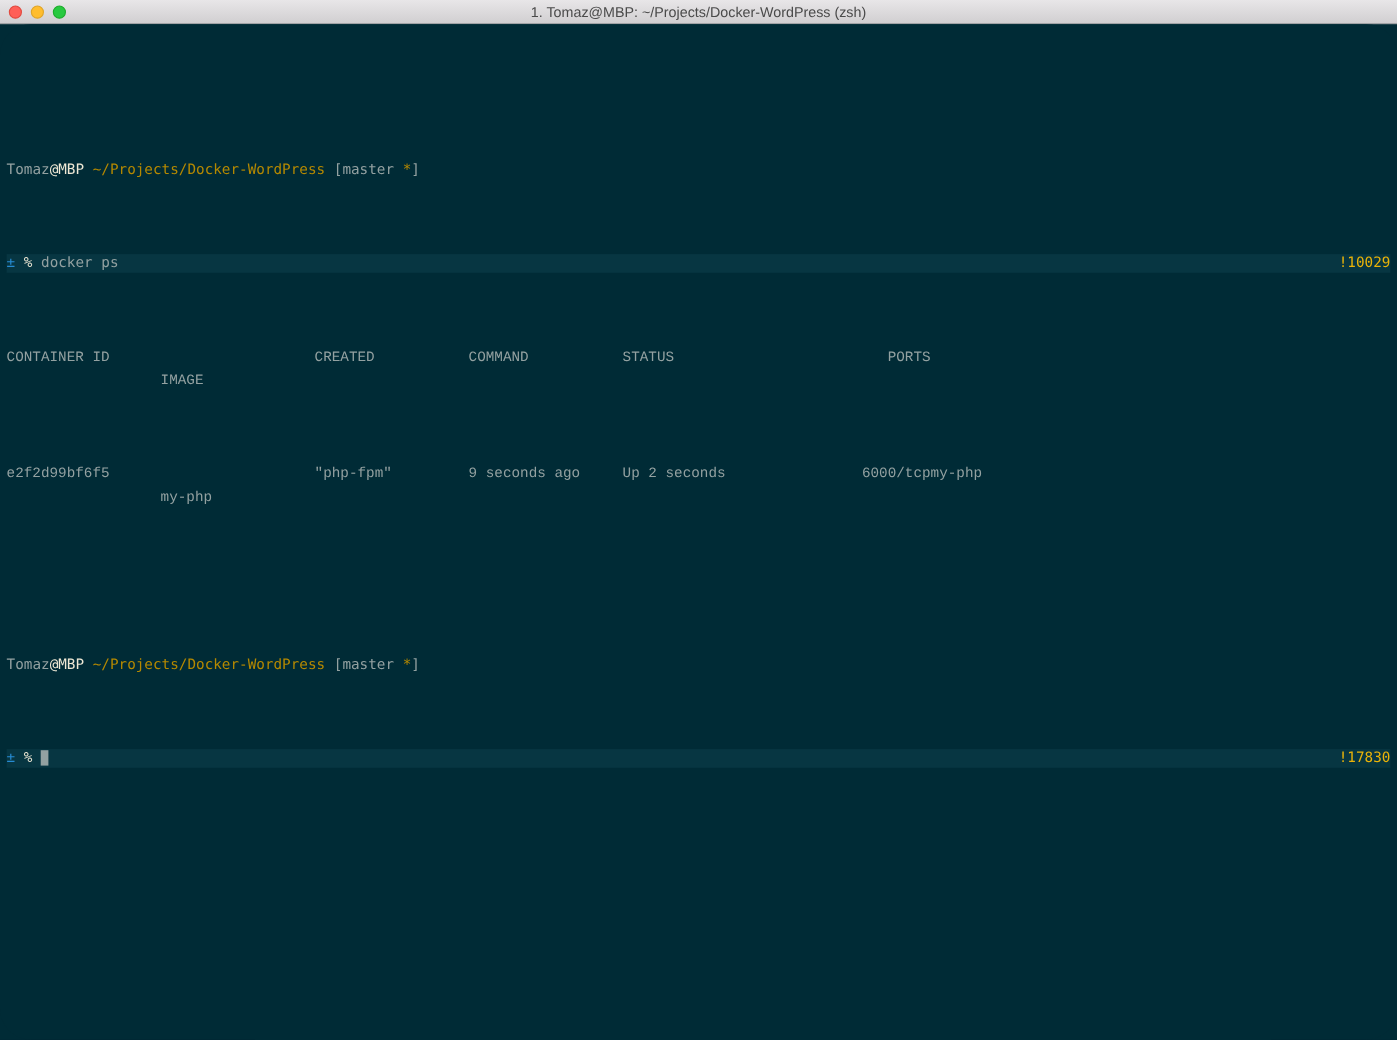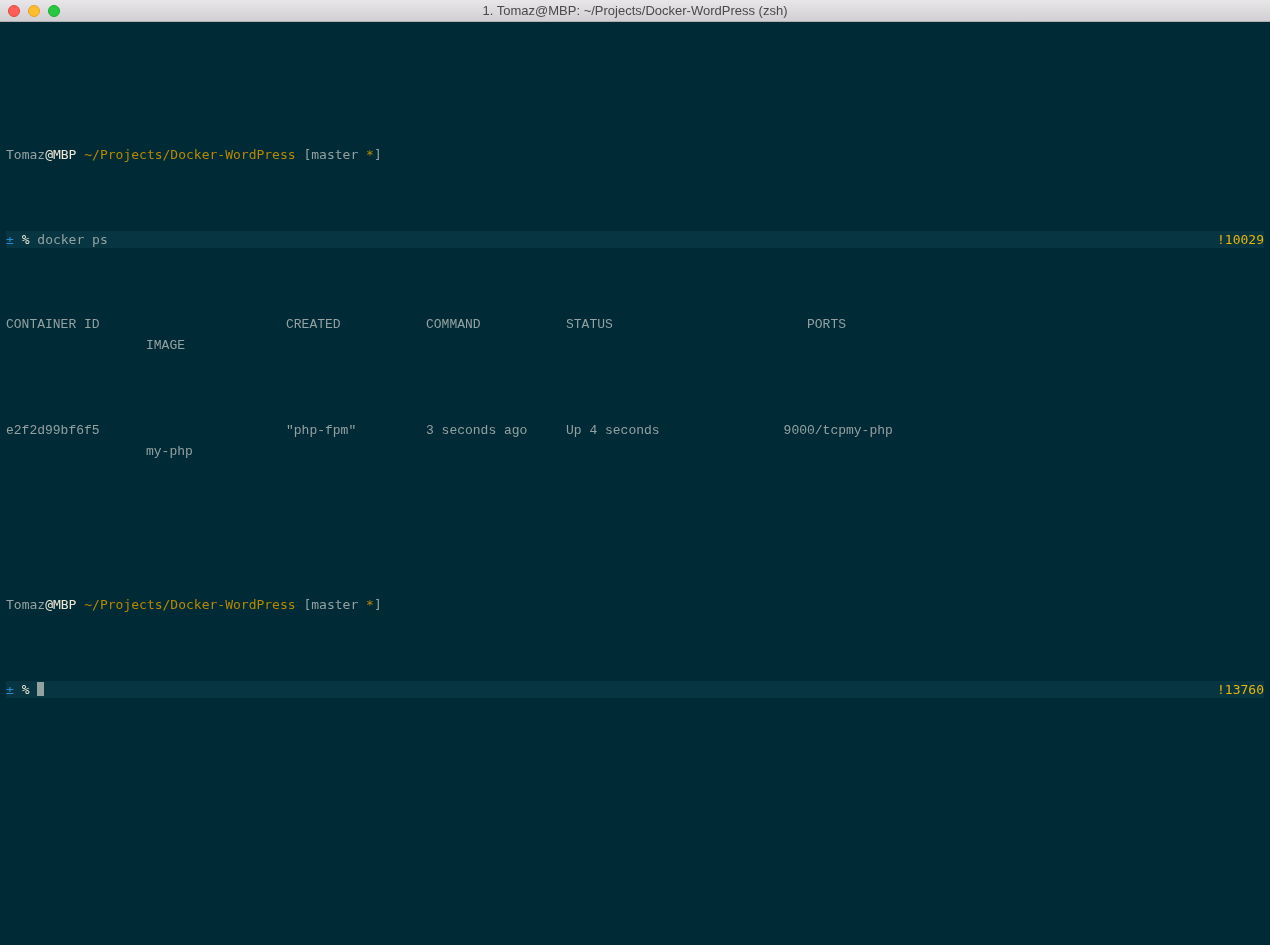--- a/index.html
+++ b/index.html
@@ -135,31 +135,31 @@
       <span class="col-created">COMMAND</span>
       <span class="col-status">STATUS</span>
       <span class="col-ports">PORTS</span>
     </div>
 
     
     <div class="cols out">
       <span class="col-id">e2f2d99bf6f5</span>
       <span class="col-image">my-php</span>
       <span class="col-command">"php-fpm"</span>
-      <span class="col-created">3 seconds ago</span>
-      <span class="col-status">Up 4 seconds</span>
-      <span class="col-ports">9000/tcp</span>
+      <span class="col-created">9 seconds ago</span>
+      <span class="col-status">Up 2 seconds</span>
+      <span class="col-ports">6000/tcp</span>
       <span class="col-names">my-php</span>
     </div>
 
     <div style="height:17px"></div>
 
     
     <span class="line"><span class="user">Tomaz</span><span class="at">@MBP </span><span class="path">~/Projects/Docker-WordPress </span><span class="bracket">[</span><span class="branch">master </span><span class="star">*</span><span class="bracket">]</span></span>
 
     
     <div class="prompt-line">
       <span class="prompt-left"><span class="pm">± </span><span class="pct">% </span><span class="cursor"></span></span>
-      <span class="hist">!13760</span>
+      <span class="hist">!17830</span>
     </div>
 
   </div>
 </div>
 
 </body></html>

